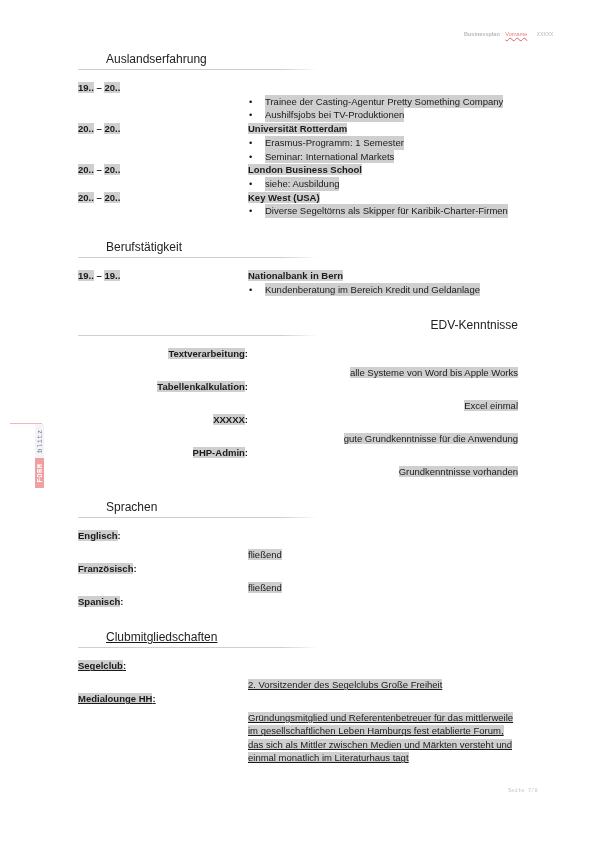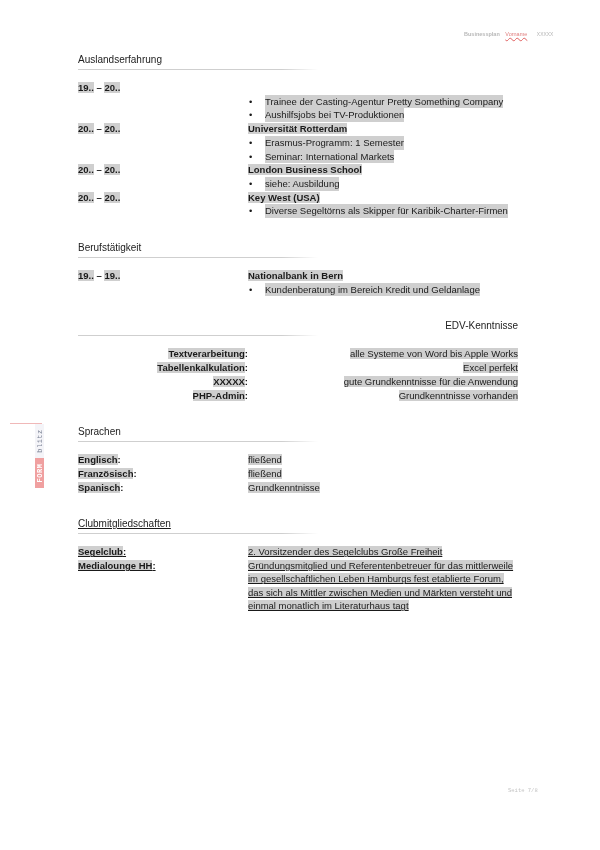--- a/index.html
+++ b/index.html
@@ -37,24 +37,25 @@
     .content {
       position: absolute;
       left: 78px;
       top: 53px;
       width: 440px;
     }
     .section {
       margin-bottom: 0;
     }
     .section-title {
-      font-size: 10px;
+      font-size: 12px;
       color: #222;
       height: 13px;
       line-height: 13px;
+      margin-left: 28px;
     }
     .section-divider {
       width: 240px;
       height: 1px;
       background: linear-gradient(to right, #cfcfcf 85%, rgba(207,207,207,0));
       margin-top: 3px;
       margin-bottom: 11px;
     }
     .row {
       display: flex;
@@ -80,20 +81,21 @@
       font-size: 9.5px;
       line-height: 13.7px;
     }
     .bullet-dot {
       width: 16px;
       flex-shrink: 0;
       padding-left: 1px;
     }
     .kv-right {
       font-weight: normal;
+      margin-top: 19px;
     }
     .multi-line {
       width: 322px;
       line-height: 13.4px;
     }
     .sec-aus { margin-top: 0; }
     .sec-beruf { margin-top: 23px; }
     .sec-edv { margin-top: 23px; text-align: right; }
     .sec-sprachen { margin-top: 23px; }
     .sec-club { margin-top: 23px; text-decoration: underline; }
@@ -295,21 +297,21 @@
   <div class="section sec-edv">
     <div class="section-title">EDV-Kenntnisse</div>
     <div class="section-divider"></div>
 
     <div class="row">
       <div class="col-left"><span class="hl">Textverarbeitung</span><span>:</span></div>
       <div class="col-right kv-right"><span class="hl">alle Systeme von Word bis Apple Works</span></div>
     </div>
     <div class="row">
       <div class="col-left"><span class="hl">Tabellenkalkulation</span><span>:</span></div>
-      <div class="col-right kv-right"><span class="hl">Excel perfekt</span></div>
+      <div class="col-right kv-right"><span class="hl">Excel einmal</span></div>
     </div>
     <div class="row">
       <div class="col-left"><span class="hl">XXXXX</span><span>:</span></div>
       <div class="col-right kv-right"><span class="hl">gute Grundkenntnisse für die Anwendung</span></div>
     </div>
     <div class="row">
       <div class="col-left"><span class="hl">PHP-Admin</span><span>:</span></div>
       <div class="col-right kv-right"><span class="hl">Grundkenntnisse vorhanden</span></div>
     </div>
   </div>
@@ -321,21 +323,20 @@
     <div class="row">
       <div class="col-left"><span class="hl">Englisch</span><span>:</span></div>
       <div class="col-right kv-right"><span class="hl">fließend</span></div>
     </div>
     <div class="row">
       <div class="col-left"><span class="hl">Französisch</span><span>:</span></div>
       <div class="col-right kv-right"><span class="hl">fließend</span></div>
     </div>
     <div class="row">
       <div class="col-left"><span class="hl">Spanisch</span><span>:</span></div>
-      <div class="col-right kv-right"><span class="hl">Grundkenntnisse</span></div>
     </div>
   </div>
 
   <div class="section sec-club">
     <div class="section-title">Clubmitgliedschaften</div>
     <div class="section-divider"></div>
 
     <div class="row">
       <div class="col-left"><span class="hl">Segelclub</span><span>:</span></div>
       <div class="col-right kv-right"><span class="hl">2. Vorsitzender des Segelclubs Große Freiheit</span></div>

